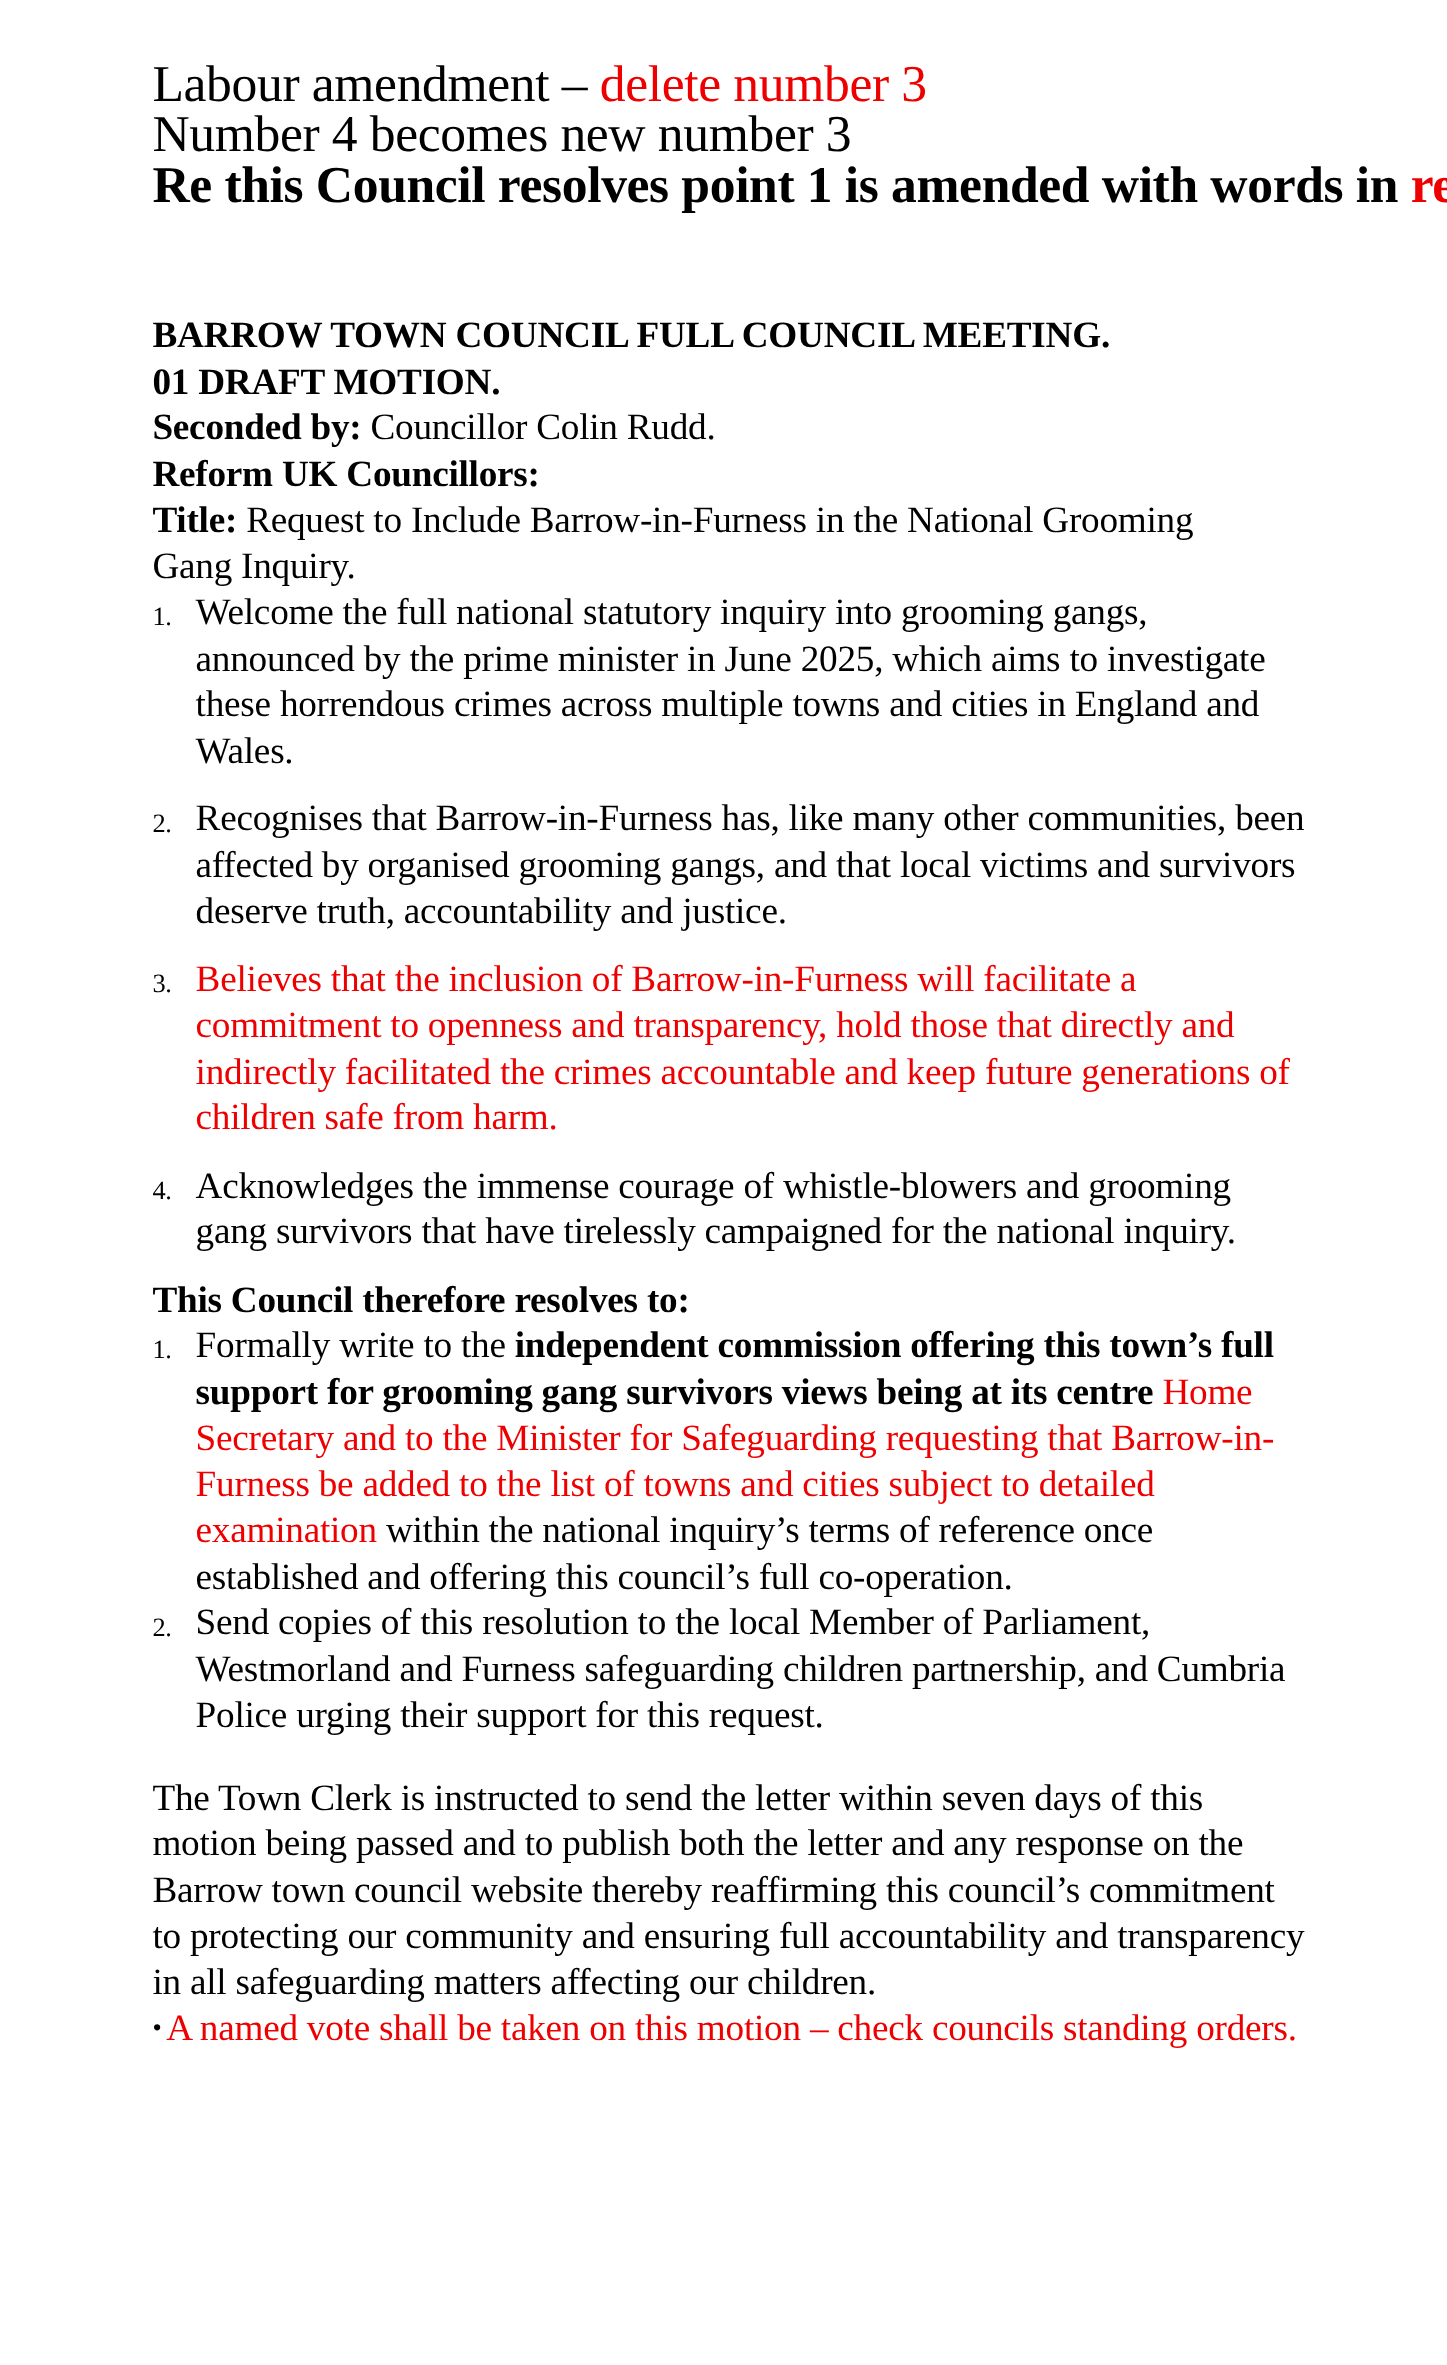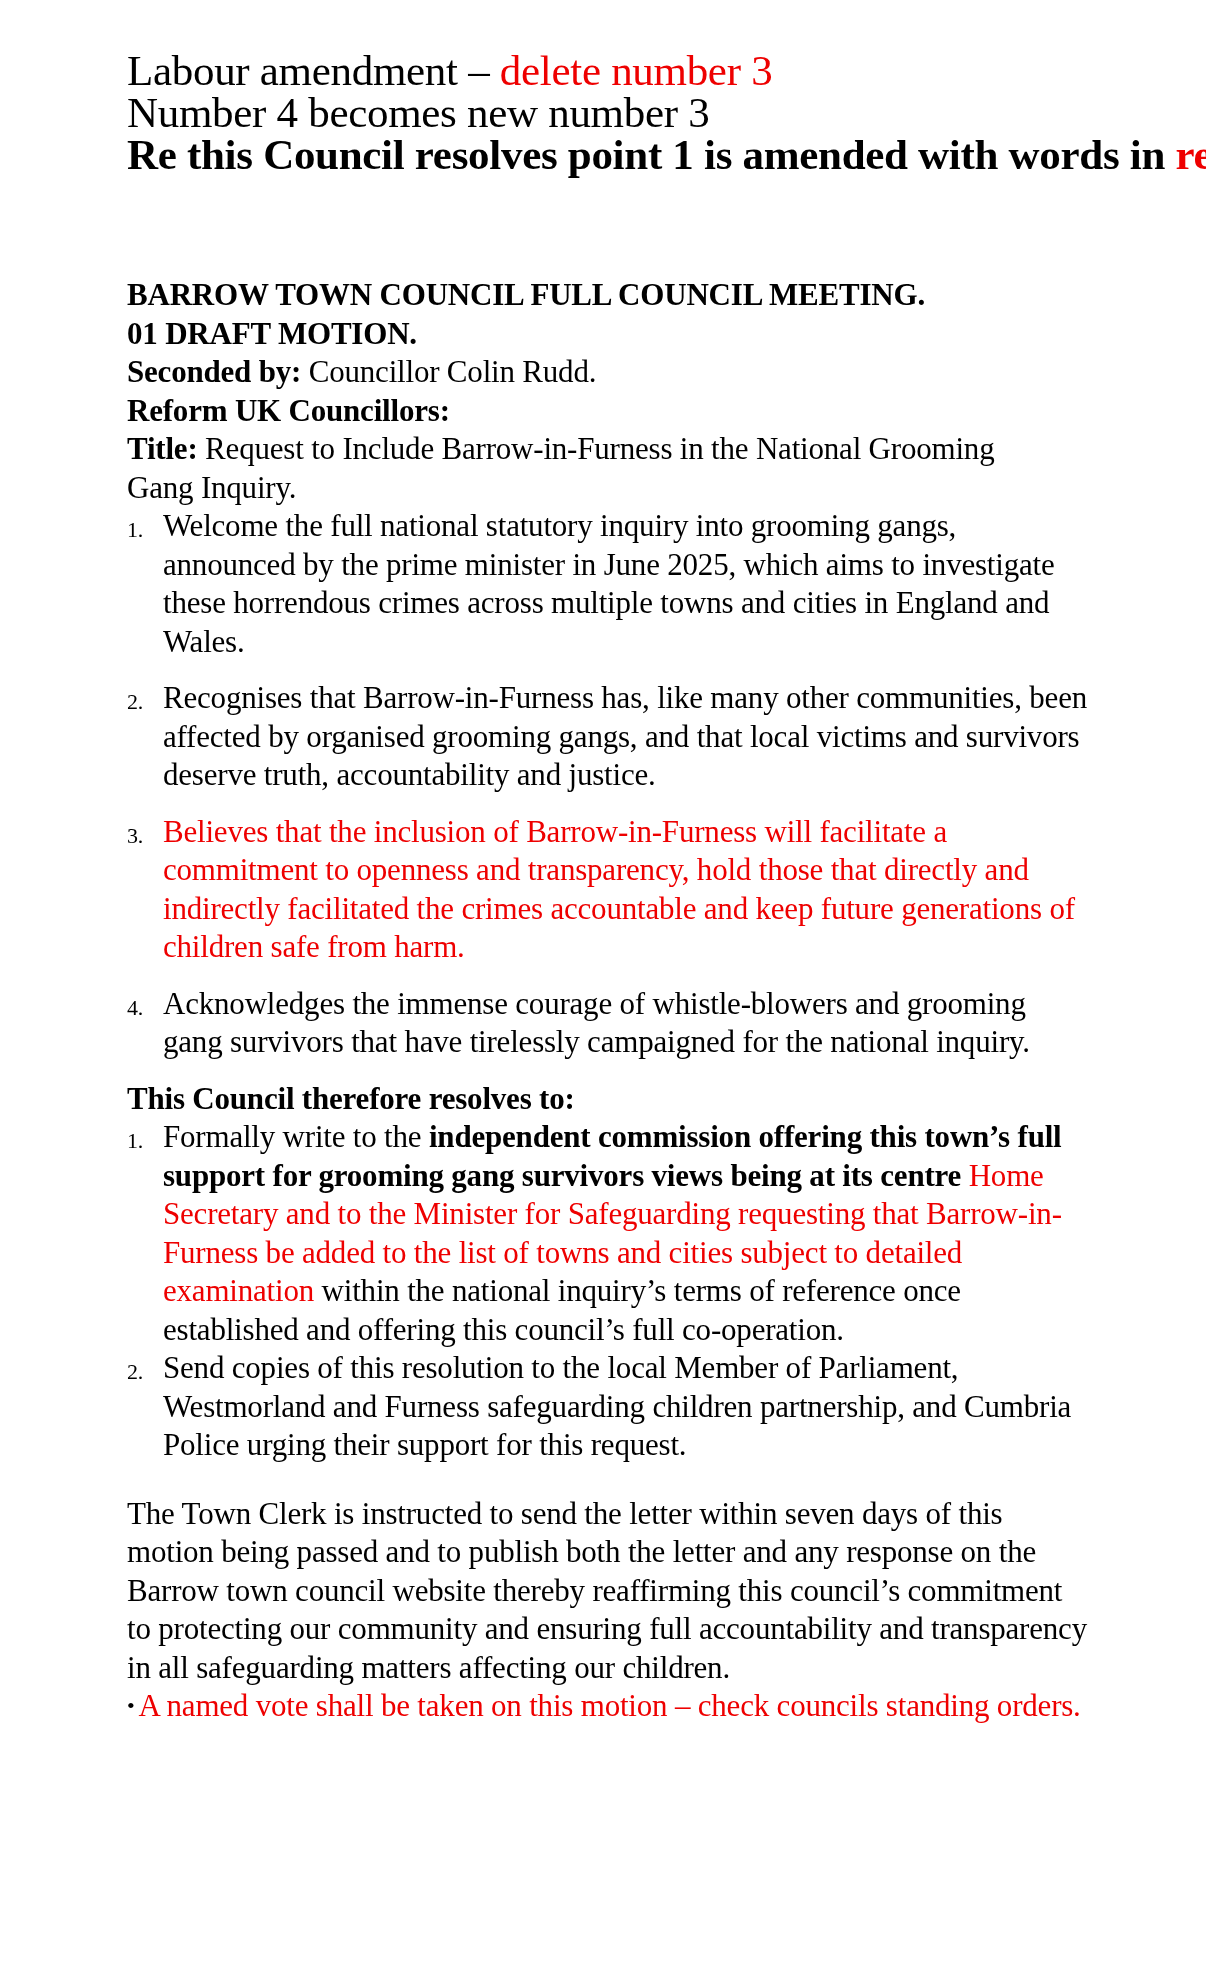--- a/index.html
+++ b/index.html
@@ -32,21 +32,21 @@
     font-size: 43px;
     line-height: 42px;
     letter-spacing: -0.3px;
     white-space: nowrap;
   }
   .amend .line { display: block; }
 
   
   .motion {
     position: absolute;
-    top: 276px;
+    top: 260px;
     left: 0;
     width: 960px;
     font-size: 31px;
     line-height: 38.5px;
     letter-spacing: -0.2px;
   }
   .motion .line { display: block; }
 
   ol.items {
     list-style: none;

